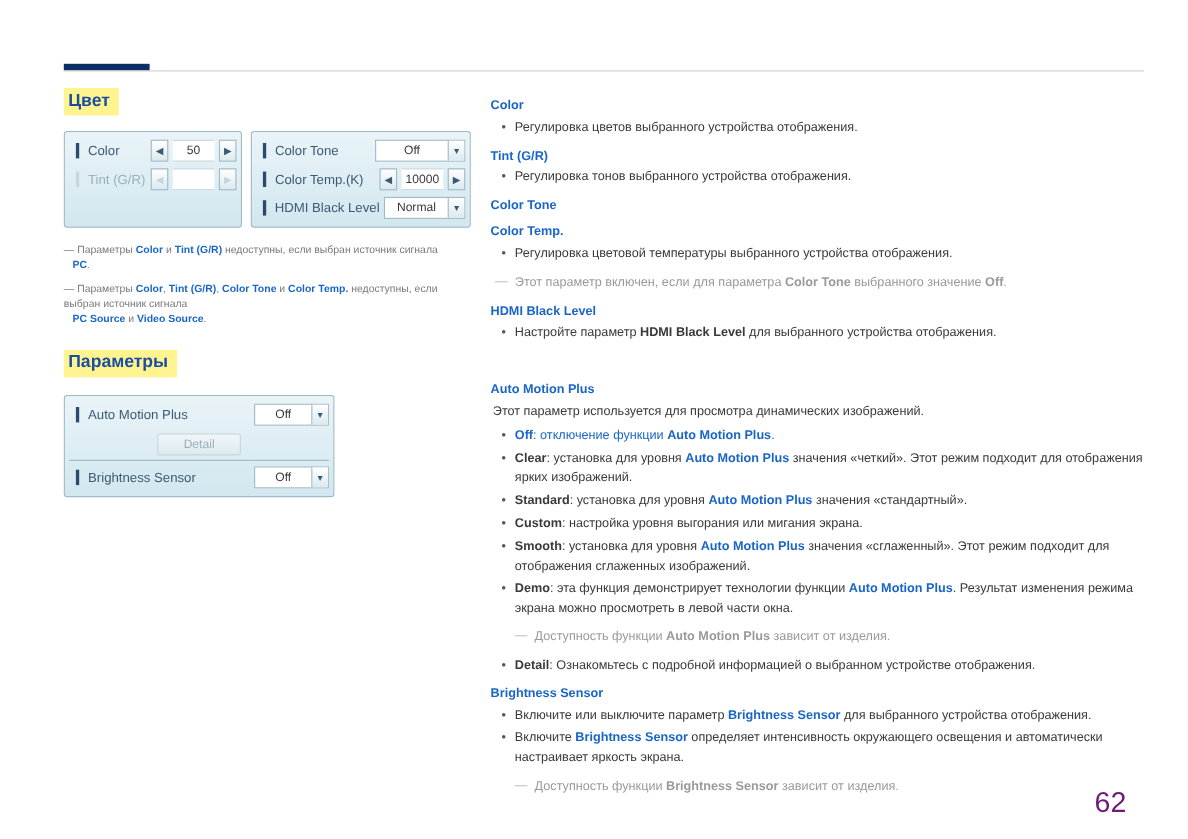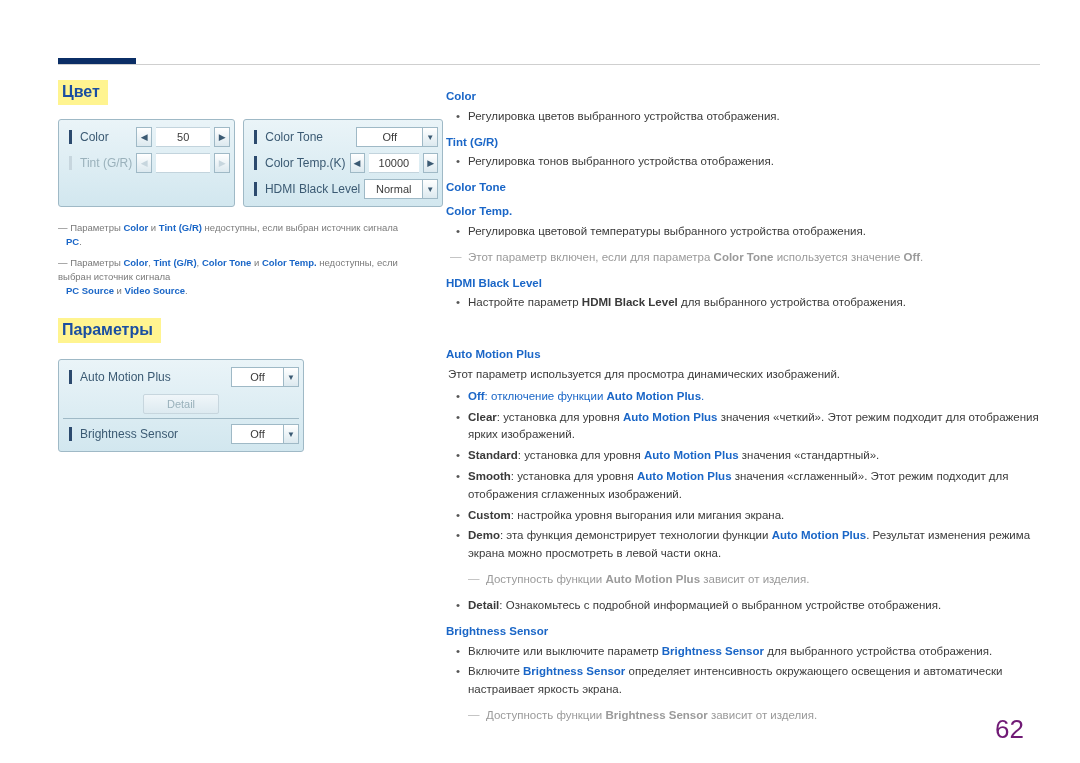--- a/index.html
+++ b/index.html
@@ -84,21 +84,21 @@
     margin-right: 4px;
   }
   .ui-label {
     color: #3b5a73;
     font-size: 12px;
     flex: 1;
     white-space: nowrap;
   }
   .ui-label.disabled { color: #9ab1bb; }
   .ui-value {
-    width: 54px;
+    width: 38px;
     height: 18px;
     background: #ffffff;
     border-top: 1px solid #c3d4dd;
     border-bottom: 1px solid #c3d4dd;
     text-align: center;
     line-height: 18px;
     font-size: 11px;
   }
   .ui-spin {
     width: 14px;
@@ -309,39 +309,39 @@
           <li>Регулировка тонов выбранного устройства отображения.</li>
         </ul>
 
       <div class="para-head">Color Tone</div>
 
       <div class="para-head">Color Temp.</div>
       <ul class="bullets">
           <li>Регулировка цветовой температуры выбранного устройства отображения.</li>
         </ul>
       <div class="note-dash">
-        <span>Этот параметр включен, если для параметра </span><b>Color Tone</b><span> используется значение </span><b>Off</b><span>.</span>
+        <span>Этот параметр включен, если для параметра </span><b>Color Tone</b><span> выбранного значение </span><b>Off</b><span>.</span>
       </div>
 
       <div class="para-head">HDMI Black Level</div>
       <ul class="bullets">
           <li>
         <span>Настройте параметр </span><b>HDMI Black Level</b><span> для выбранного устройства отображения.</span>
       </li>
         </ul>
 
       <div class="amp-title-gap"></div>
       <div class="para-head">Auto Motion Plus</div>
       <div style="margin:2px 0 4px 2px;">Этот параметр используется для просмотра динамических изображений.</div>
       <ul class="bullets">
         <li><span class="blue-term">Off</span><span class="blue-term-nb">: отключение функции </span><span class="blue-term">Auto Motion Plus</span><span class="blue-term-nb">.</span></li>
         <li><b>Clear</b><span>: установка для уровня </span><span class="blue-term">Auto Motion Plus</span><span> значения «четкий». Этот режим подходит для отображения ярких изображений.</span></li>
         <li><b>Standard</b><span>: установка для уровня </span><span class="blue-term">Auto Motion Plus</span><span> значения «стандартный».</span></li>
+        <li><b>Custom</b><span>: настройка уровня выгорания или мигания экрана.</span></li>
         <li><b>Smooth</b><span>: установка для уровня </span><span class="blue-term">Auto Motion Plus</span><span> значения «сглаженный». Этот режим подходит для отображения сглаженных изображений.</span></li>
-        <li><b>Custom</b><span>: настройка уровня выгорания или мигания экрана.</span></li>
         <li><b>Demo</b><span>: эта функция демонстрирует технологии функции </span><span class="blue-term">Auto Motion Plus</span><span>. Результат изменения режима экрана можно просмотреть в левой части окна.</span></li>
       </ul>
       <div class="note-dash" style="margin-left:18px;">
         <span>Доступность функции </span><b>Auto Motion Plus</b><span> зависит от изделия.</span>
       </div>
       <ul class="bullets">
         <li><b>Detail</b><span>: Ознакомьтесь с подробной информацией о выбранном устройстве отображения.</span></li>
       </ul>
 
       <div class="para-head">Brightness Sensor</div>

